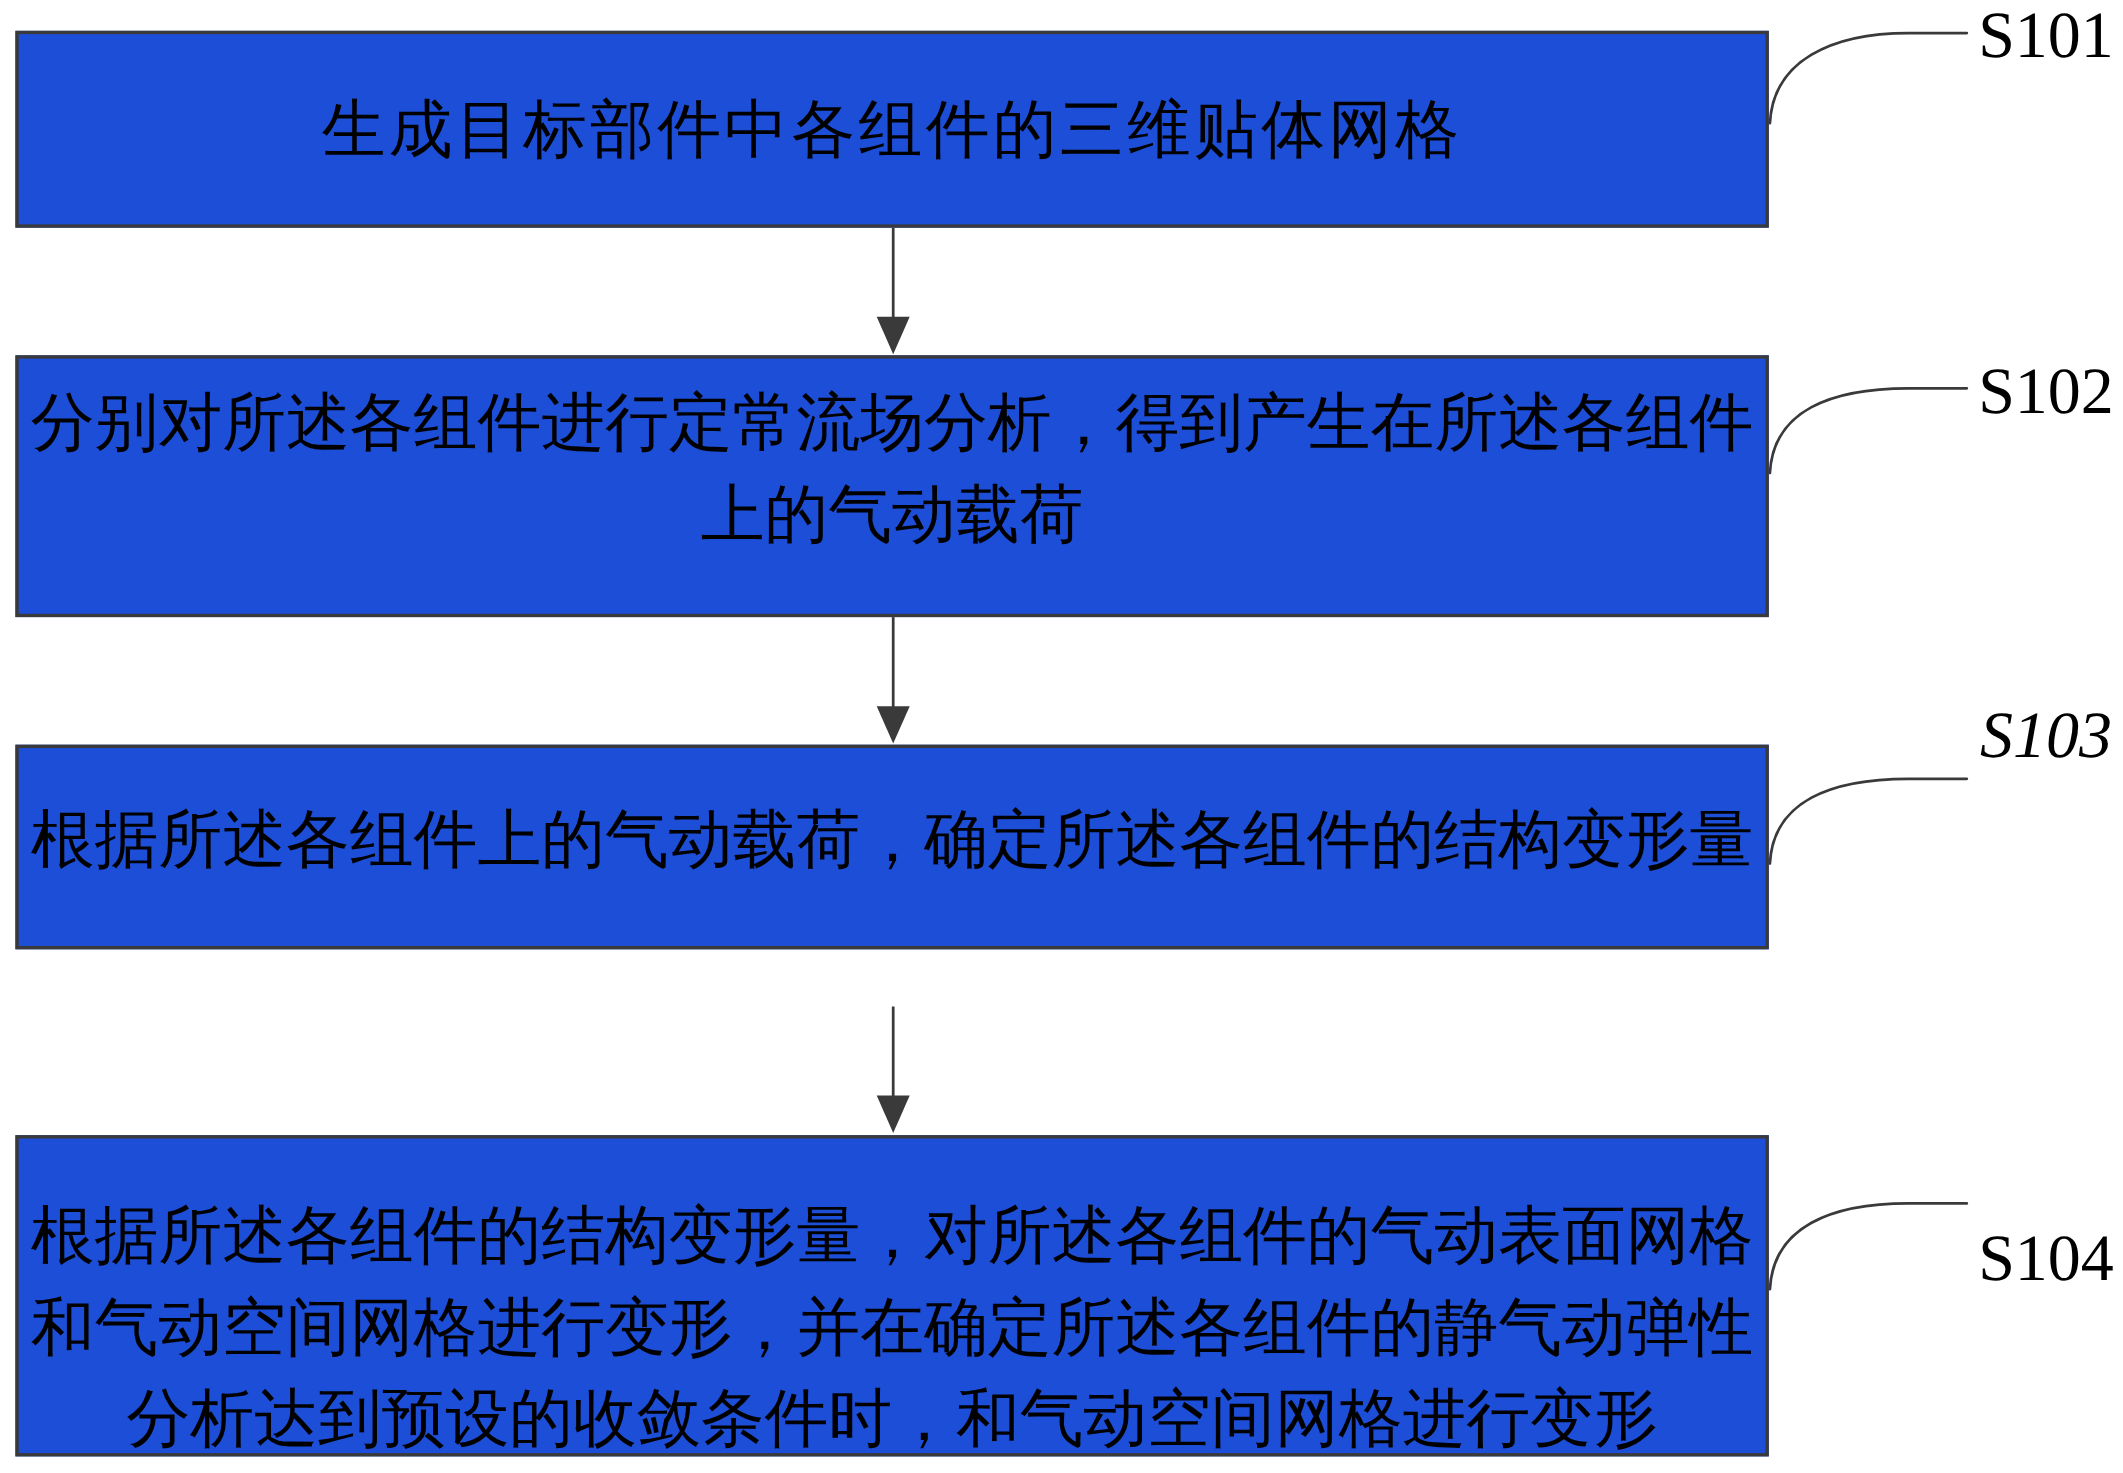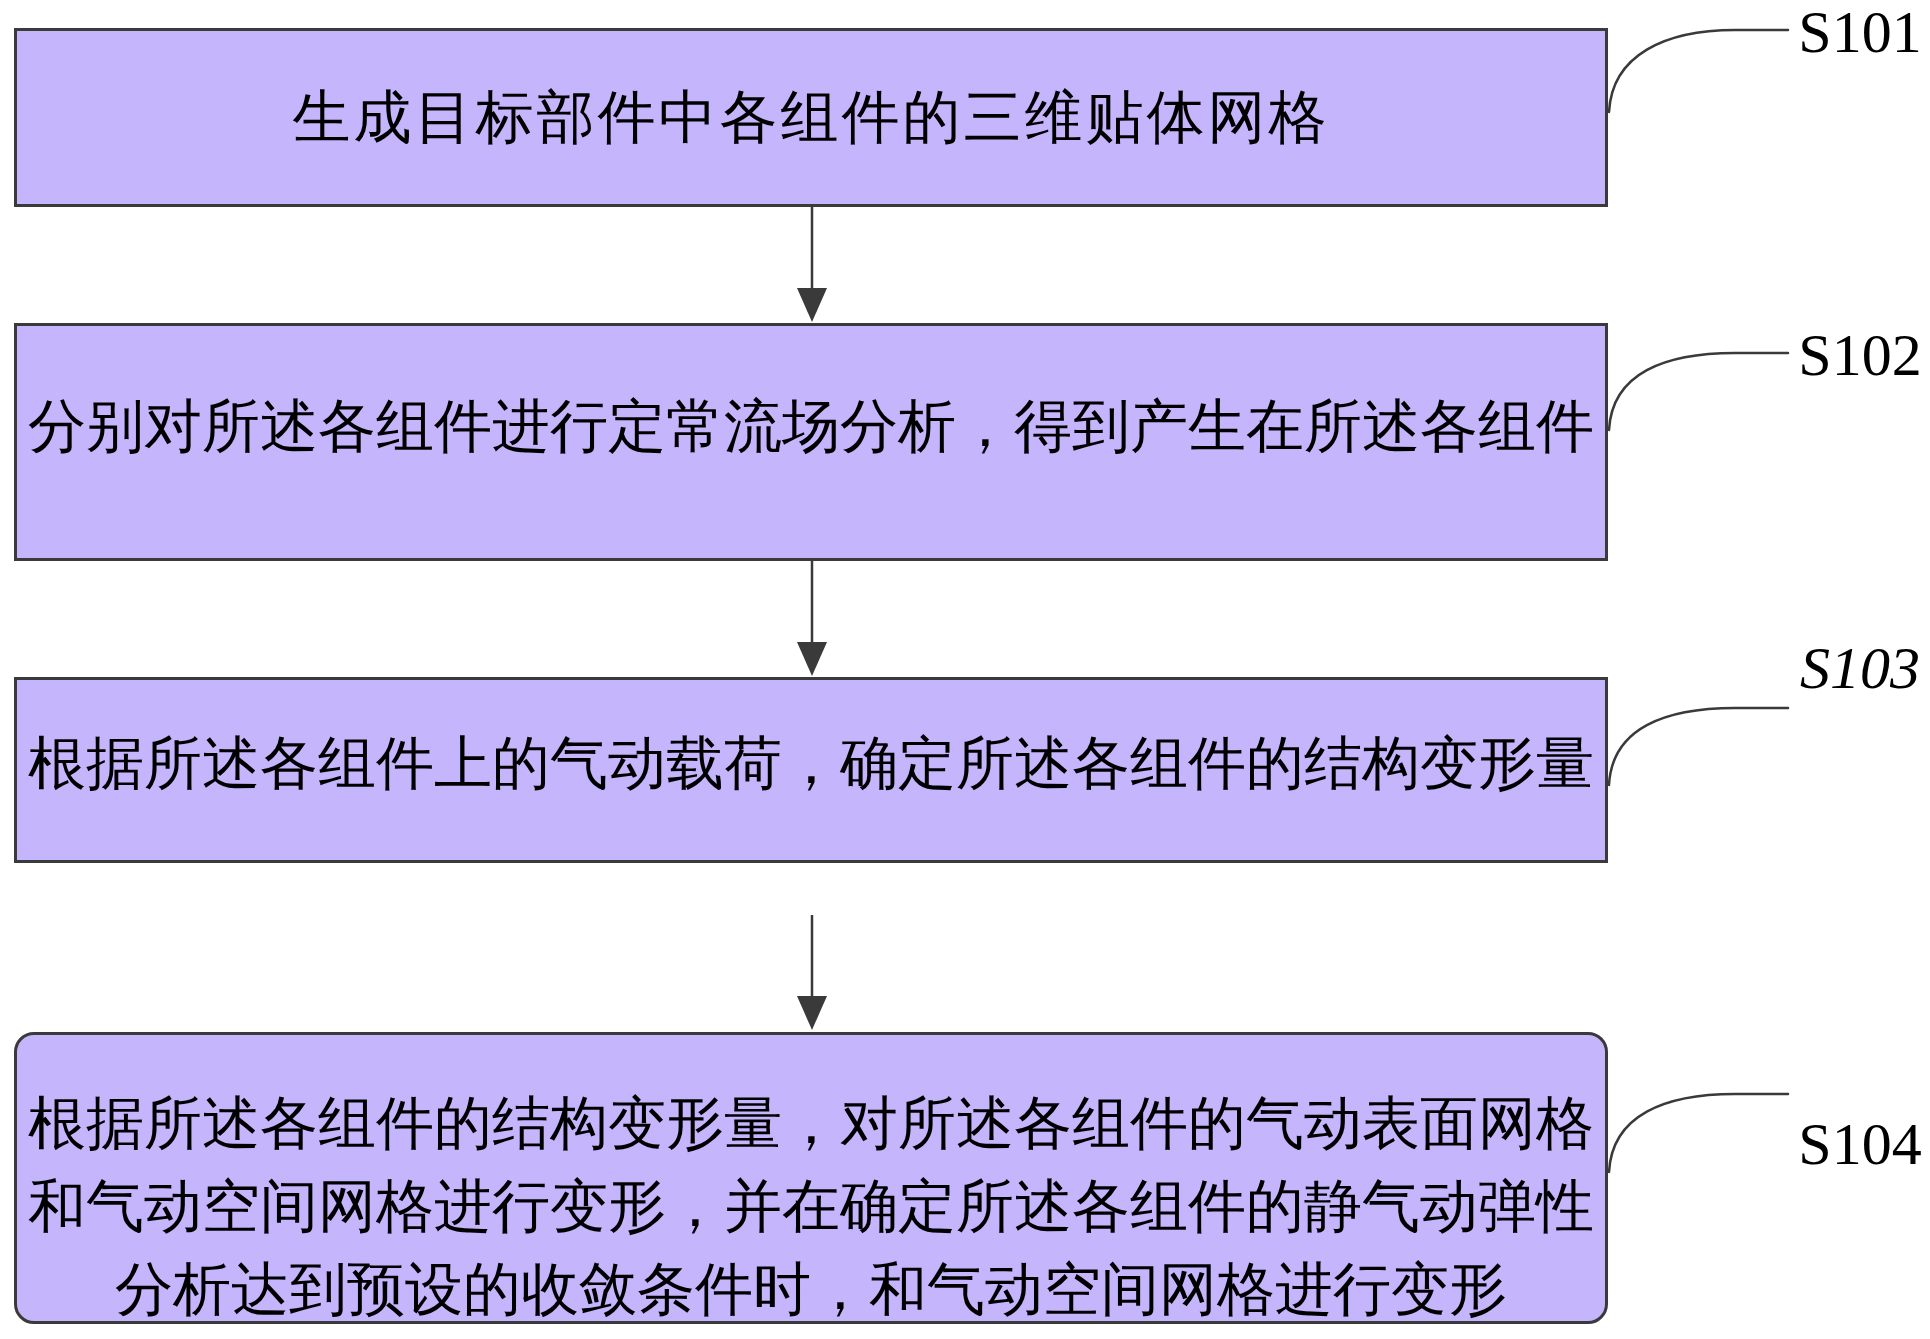--- a/index.html
+++ b/index.html
@@ -17,38 +17,38 @@
     background: #ffffff;
     font-family: "Liberation Serif", "DejaVu Serif", serif;
     color: #000000;
   }
   .step-box {
     position: absolute;
     left: 14px;
     width: 1594px;
     border: 3px solid #3a3a3a;
     box-sizing: border-box;
-    background: #c4b5fd;
+    background: #1d4ed8;
     display: flex;
     flex-direction: column;
     align-items: center;
     justify-content: center;
   }
   .step-box .txt-line {
     font-size: 58px;
     line-height: 83px;
     text-align: center;
     white-space: nowrap;
     color: #000000;
   }
   #box-s101 { top: 28px;  height: 179px; }
   #box-s101 .txt-line { letter-spacing: 3px; }
   #box-s102 { top: 323px; height: 238px; padding-bottom: 32px; }
   #box-s103 { top: 677px; height: 186px; padding-bottom: 14px; }
-  #box-s104 { top: 1032px; height: 292px; padding-top: 56px; border-radius: 20px; }
+  #box-s104 { top: 1032px; height: 292px; padding-top: 56px; }
   .step-label {
     position: absolute;
     left: 1792px;
     width: 136px;
     font-size: 60px;
     line-height: 60px;
     text-align: center;
     color: #000000;
     white-space: nowrap;
   }
@@ -67,20 +67,21 @@
 <body>
 
 <div class="stage">
 
   <div class="step-box" id="box-s101">
     <div class="txt-line">生成目标部件中各组件的三维贴体网格</div>
   </div>
 
   <div class="step-box" id="box-s102">
     <div class="txt-line">分别对所述各组件进行定常流场分析，得到产生在所述各组件</div>
+    <div class="txt-line">上的气动载荷</div>
   </div>
 
   <div class="step-box" id="box-s103">
     <div class="txt-line">根据所述各组件上的气动载荷，确定所述各组件的结构变形量</div>
   </div>
 
   <div class="step-box" id="box-s104">
     <div class="txt-line">根据所述各组件的结构变形量，对所述各组件的气动表面网格</div>
     <div class="txt-line">和气动空间网格进行变形，并在确定所述各组件的静气动弹性</div>
     <div class="txt-line">分析达到预设的收敛条件时，和气动空间网格进行变形</div>

